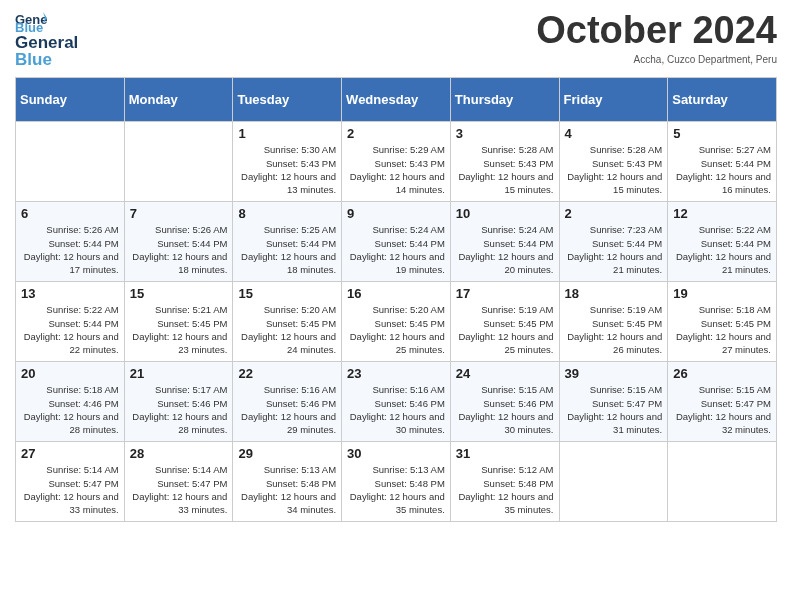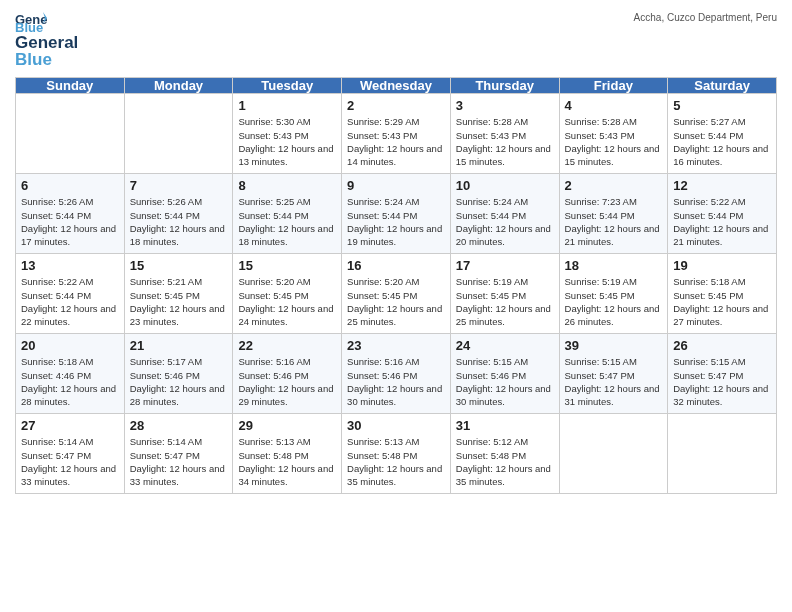--- a/index.html
+++ b/index.html
@@ -49,22 +49,22 @@
     .calendar {
       width: 100%;
       border-collapse: collapse;
       border: 1px solid #ccc;
     }
     .calendar th {
       background: #3a6fb5;
       color: #fff;
       font-size: 13px;
       font-weight: bold;
-      padding: 0 4px;
-      text-align: center;
+      padding: 14px 4px;
+      text-align: left;
       border: 1px solid #ccc;
     }
     .calendar td {
       vertical-align: top;
       border: 1px solid #ccc;
       padding: 4px 5px;
       width: 107px;
       min-height: 80px;
       height: 80px;
       background: #fff;
@@ -81,20 +81,21 @@
       font-size: 13px;
       font-weight: bold;
       color: #222;
       display: block;
       margin-bottom: 2px;
     }
     .day-info {
       font-size: 9.5px;
       color: #333;
       line-height: 1.4;
+      text-align: right;
     }
     .calendar tbody tr:nth-child(odd) td {
       background: #fff;
     }
     .calendar tbody tr:nth-child(even) td {
       background: #f5f8fc;
     }
     .row-alt td { background: #f5f8fc; }
     .row-norm td { background: #fff; }
   </style>
@@ -113,20 +114,21 @@
 
           <polygon points="28,2 32,8 28,14 30,8" fill="#4a9fd4"></polygon>
         </svg>
       </div>
       <div style="display:flex;flex-direction:column;margin-top:0">
         <span style="font-size:17px;font-weight:bold;color:#1a3a5c;line-height:1.1">General</span>
         <span style="font-size:17px;font-weight:bold;color:#4a9fd4;line-height:1.1;margin-top:-2px">Blue</span>
       </div>
     </div>
     <div class="title-section">
+      <div class="month-title">October 2024</div>
       <div class="subtitle">Accha, Cuzco Department, Peru</div>
     </div>
   </div>
 
   <table class="calendar">
     <thead>
       <tr>
       <th>Sunday</th>
           <th>Monday</th>
           <th>Tuesday</th>

